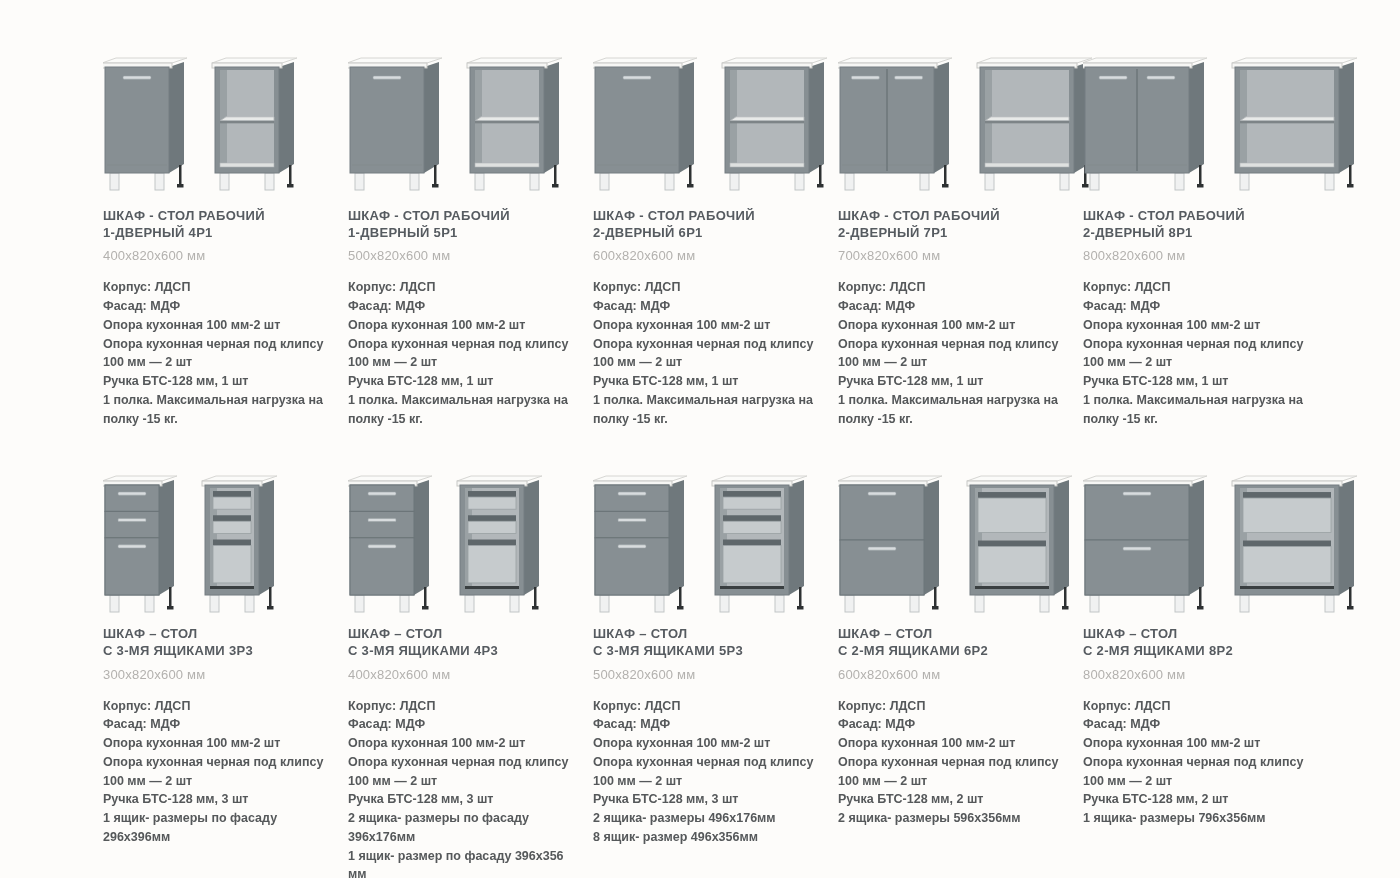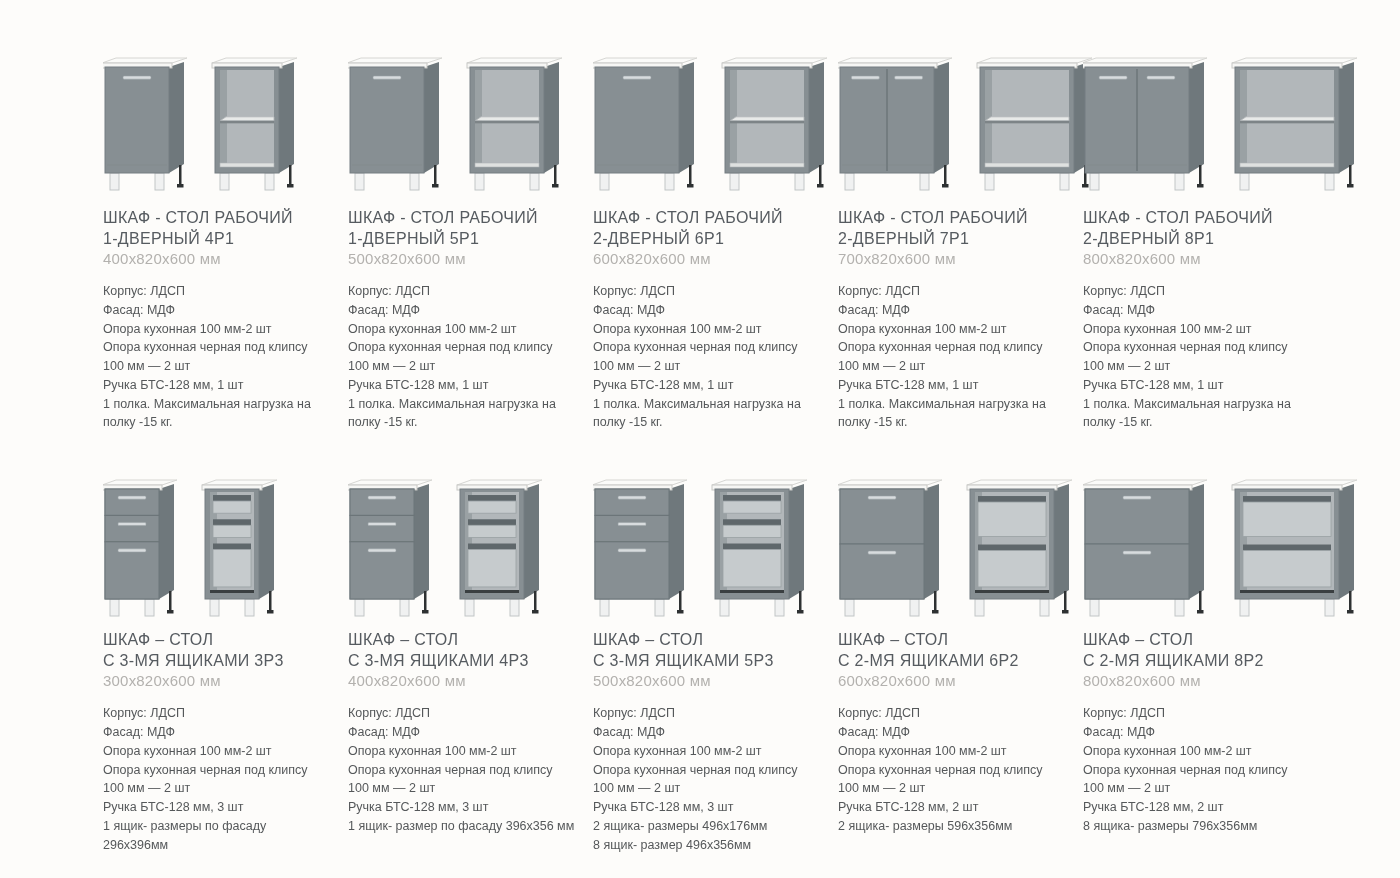--- a/index.html
+++ b/index.html
@@ -18,37 +18,38 @@
   }
   .card { width: 228px; }
   .product-image {
     height: 142px;
     margin-bottom: 10px;
     overflow: visible;
     white-space: nowrap;
   }
   .product-title {
     color: #565b60;
-    font-weight: normal;
-    font-size: 16px;
+    font-weight: bold;
+    font-size: 13px;
     line-height: 1.32;
     letter-spacing: 0.3px;
     text-transform: uppercase;
   }
   .product-dims {
     color: #b3b1ae;
-    font-size: 15px;
-    margin-top: 1px;
+    font-size: 13px;
+    margin-top: 7px;
     margin-bottom: 15px;
     letter-spacing: 0.2px;
   }
   .product-specs {
     color: #55585a;
     font-size: 12.5px;
     line-height: 1.5;
+    font-weight: bold;
   }
   .spec-line { }
 </style>
 </head>
 <body>
 
 <main class="catalog">
   <section class="card">
     <div class="product-image">
         <svg width="194" height="139" viewBox="0 0 194 139" xmlns="http://www.w3.org/2000/svg" style="display:block;margin-top:3px">
@@ -359,20 +360,21 @@
       <span>ШКАФ – СТОЛ</span><br>
       <span>С 3-МЯ ЯЩИКАМИ 4Р3</span>
     </h3>
     <div class="product-dims">400х820х600 мм</div>
     <div class="product-specs">
         <div class="spec-line">Корпус: ЛДСП</div>
         <div class="spec-line">Фасад: МДФ</div>
         <div class="spec-line">Опора кухонная 100 мм-2 шт</div>
         <div class="spec-line">Опора кухонная черная под клипсу 100 мм — 2 шт</div>
         <div class="spec-line">Ручка БТС-128 мм, 3 шт</div>
+        <div class="spec-line">2 ящика- размеры по фасаду 396х176мм</div>
         <div class="spec-line">1 ящик- размер по фасаду 396х356 мм</div>
       </div>
   </section>
 
   <section class="card">
     <div class="product-image">
         <svg width="214" height="143" viewBox="0 0 214 143" xmlns="http://www.w3.org/2000/svg" style="display:block;margin-top:-1px">
           <polygon points="76,12 91,7 91,113 76,122" fill="#6f787c"></polygon>
           <polygon points="-1,8 13,3 94,3 79,8" fill="#fbfbf9" stroke="#d6d6d3" stroke-width="1"></polygon>
           <rect x="-1" y="8" width="80" height="5" fill="#f6f6f4" stroke="#c8c8c5" stroke-width="1"></rect>
@@ -505,16 +507,16 @@
       <span>ШКАФ – СТОЛ</span><br>
       <span>С 2-МЯ ЯЩИКАМИ 8Р2</span>
     </h3>
     <div class="product-dims">800х820х600 мм</div>
     <div class="product-specs">
         <div class="spec-line">Корпус: ЛДСП</div>
         <div class="spec-line">Фасад: МДФ</div>
         <div class="spec-line">Опора кухонная 100 мм-2 шт</div>
         <div class="spec-line">Опора кухонная черная под клипсу 100 мм — 2 шт</div>
         <div class="spec-line">Ручка БТС-128 мм, 2 шт</div>
-        <div class="spec-line">8 ящика- размеры 796х356мм</div>
+        <div class="spec-line">1 ящика- размеры 796х356мм</div>
       </div>
   </section>
 </main>
 
 </body></html>

